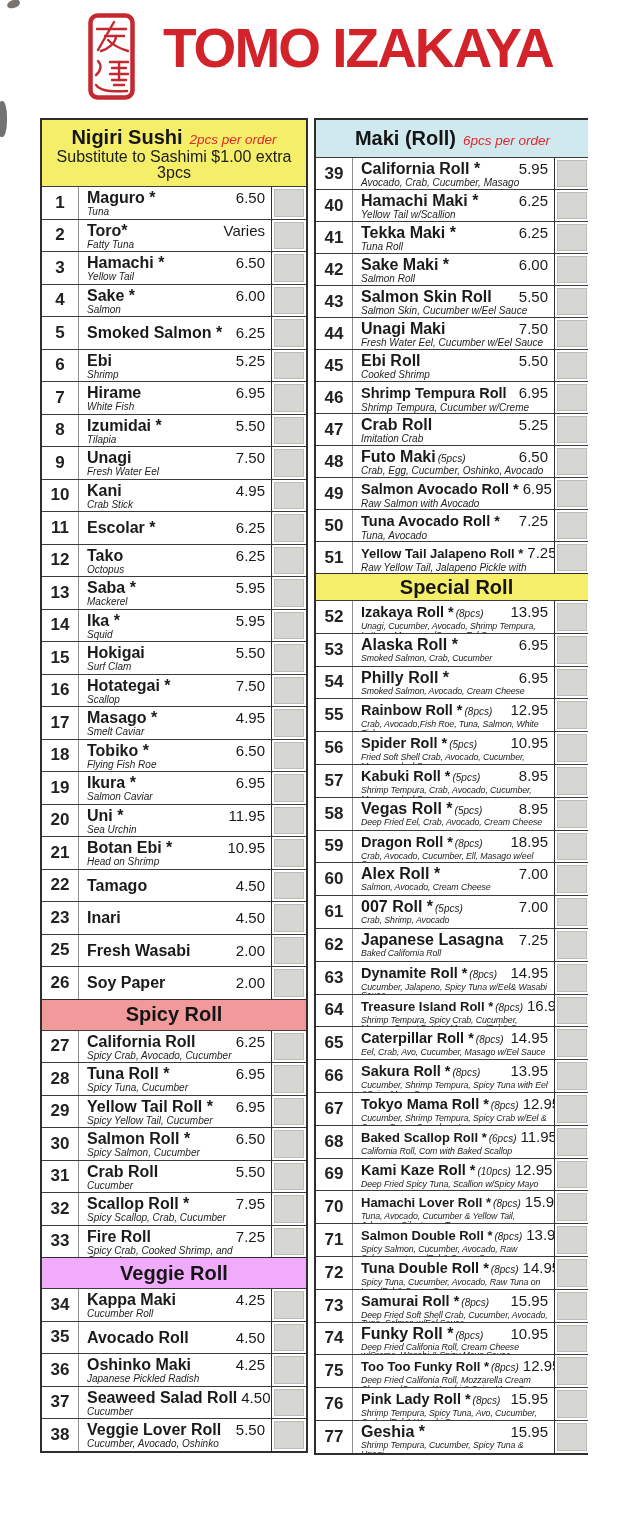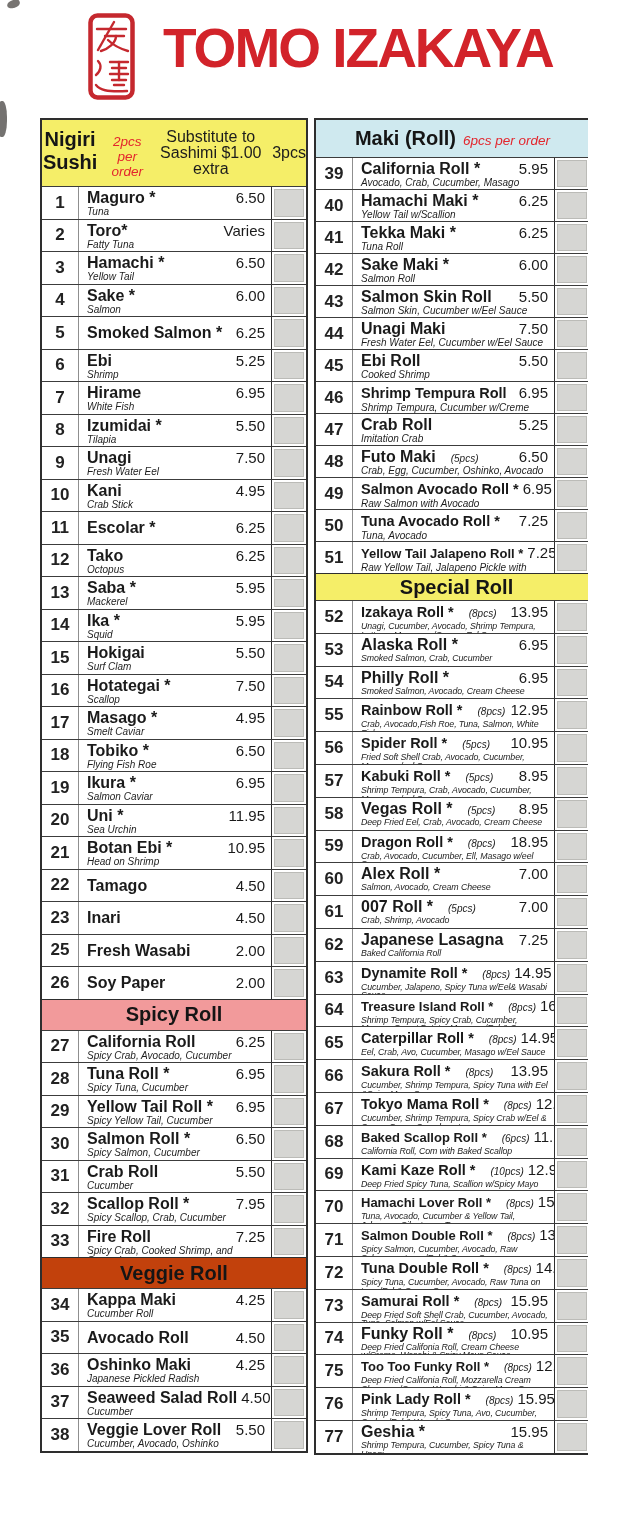--- a/index.html
+++ b/index.html
@@ -15,21 +15,21 @@
   .seal { position:absolute; left:88px; top:13px; width:47px; height:87px; }
   .sr { position:absolute; width:1px; height:1px; overflow:hidden; clip:rect(0 0 0 0); }
   .title { position:absolute; left:163px; top:16px; width:420px; font-size:55px; font-weight:bold; letter-spacing:-2px; color:#d2232a; white-space:nowrap; }
 
   
   .col { position:absolute; top:118px; border:2px solid #2e2e2e; background:#fff; }
   #col-left  { left:40px;  width:268px; }
   #col-right { left:314px; width:277px; }
 
   
-  .sec-head { display:flex; flex-direction:row; justify-content:center; align-items:center; border-top:1px solid #2e2e2e; text-align:center; }
+  .sec-head { display:flex; flex-direction:column; justify-content:center; align-items:center; border-top:1px solid #2e2e2e; text-align:center; }
   .col > .sec-head:first-child { border-top:none; }
   .sec-title-line { display:flex; align-items:baseline; justify-content:center; }
   .sec-title { font-weight:bold; font-size:20px; color:#151515; }
   .sec-note { font-style:italic; font-size:13.5px; color:#e3262d; margin-left:7px; }
   .sec-sub { font-size:16px; line-height:16px; color:#1c1c1c; }
   .sec-head-nigiri { height:66px; }
   .sec-head-maki { height:37px; flex-direction:row; }
   .sec-head-spicy, .sec-head-veggie { height:31px; }
   .sec-head-special { height:27px;padding-left:8px; }
 
@@ -38,21 +38,21 @@
   #col-left .row { height:32.5px; }
   #col-right .row { height:32px; }
   #col-right .row.r-special { height:32.8px; }
   .num { width:37px; flex:0 0 37px; display:flex; align-items:center; justify-content:center; font-weight:bold; font-size:17px; border-right:1px solid #8f8f8f; color:#222; }
   .item { flex:1 1 auto; display:flex; flex-direction:column; justify-content:flex-start; padding:2px 6px 0 8px; overflow:hidden; min-width:0; }
   .row.nodesc .item { justify-content:center; padding-top:0; }
   .topline { display:flex; align-items:baseline; width:100%; }
   .name { font-weight:bold; font-size:16px; line-height:17px; white-space:nowrap; }
   .name.semi { font-size:14.5px; }
   .name.tight { font-size:13px; }
-  .qty { font-style:italic; font-size:10px; margin-left:15px; white-space:nowrap; color:#222; }
+  .qty { font-style:italic; font-size:10px; margin-left:2px; white-space:nowrap; color:#222; }
   .price { margin-left:auto; font-size:15px; padding-left:4px; color:#1a1a1a; }
   .desc { font-style:italic; font-size:10px; line-height:10px; margin-top:1px; color:#1d1d1d; }
   #col-right .r-special .desc { font-size:8.8px; line-height:8.6px; letter-spacing:-0.1px; }
   .check { width:35px; flex:0 0 35px; border-left:1.5px solid #2e2e2e; padding:2px; }
   .check-inner { width:100%; height:100%; background:#d6d6d3; border:1px solid #bbbbb7; }
 
   
   .footer { position:absolute; left:0; top:1480px; width:534px; text-align:center; color:#2d2d2d; }
   .footer div { font-size:12.5px; line-height:17.5px; }
 </style>
@@ -506,21 +506,21 @@
             <div class="topline">
               <span class="name">Fire Roll</span>
               <span class="price">7.25</span>
             </div>
             <div class="desc">Spicy Crab, Cooked Shrimp, and Cucumber</div>
           </div>
           <div class="check">
             <div class="check-inner"></div>
           </div>
         </div>
-        <div class="sec-head sec-head-veggie" style="background: #c2410c;">
+        <div class="sec-head sec-head-veggie" style="background: #f0abfc;">
           <div class="sec-title-line">
             <span class="sec-title">Veggie Roll</span>
           </div>
         </div>
         <div class="row r-veggie">
           <div class="num">34</div>
           <div class="item">
             <div class="topline">
               <span class="name">Kappa Maki</span>
               <span class="price">4.25</span>

